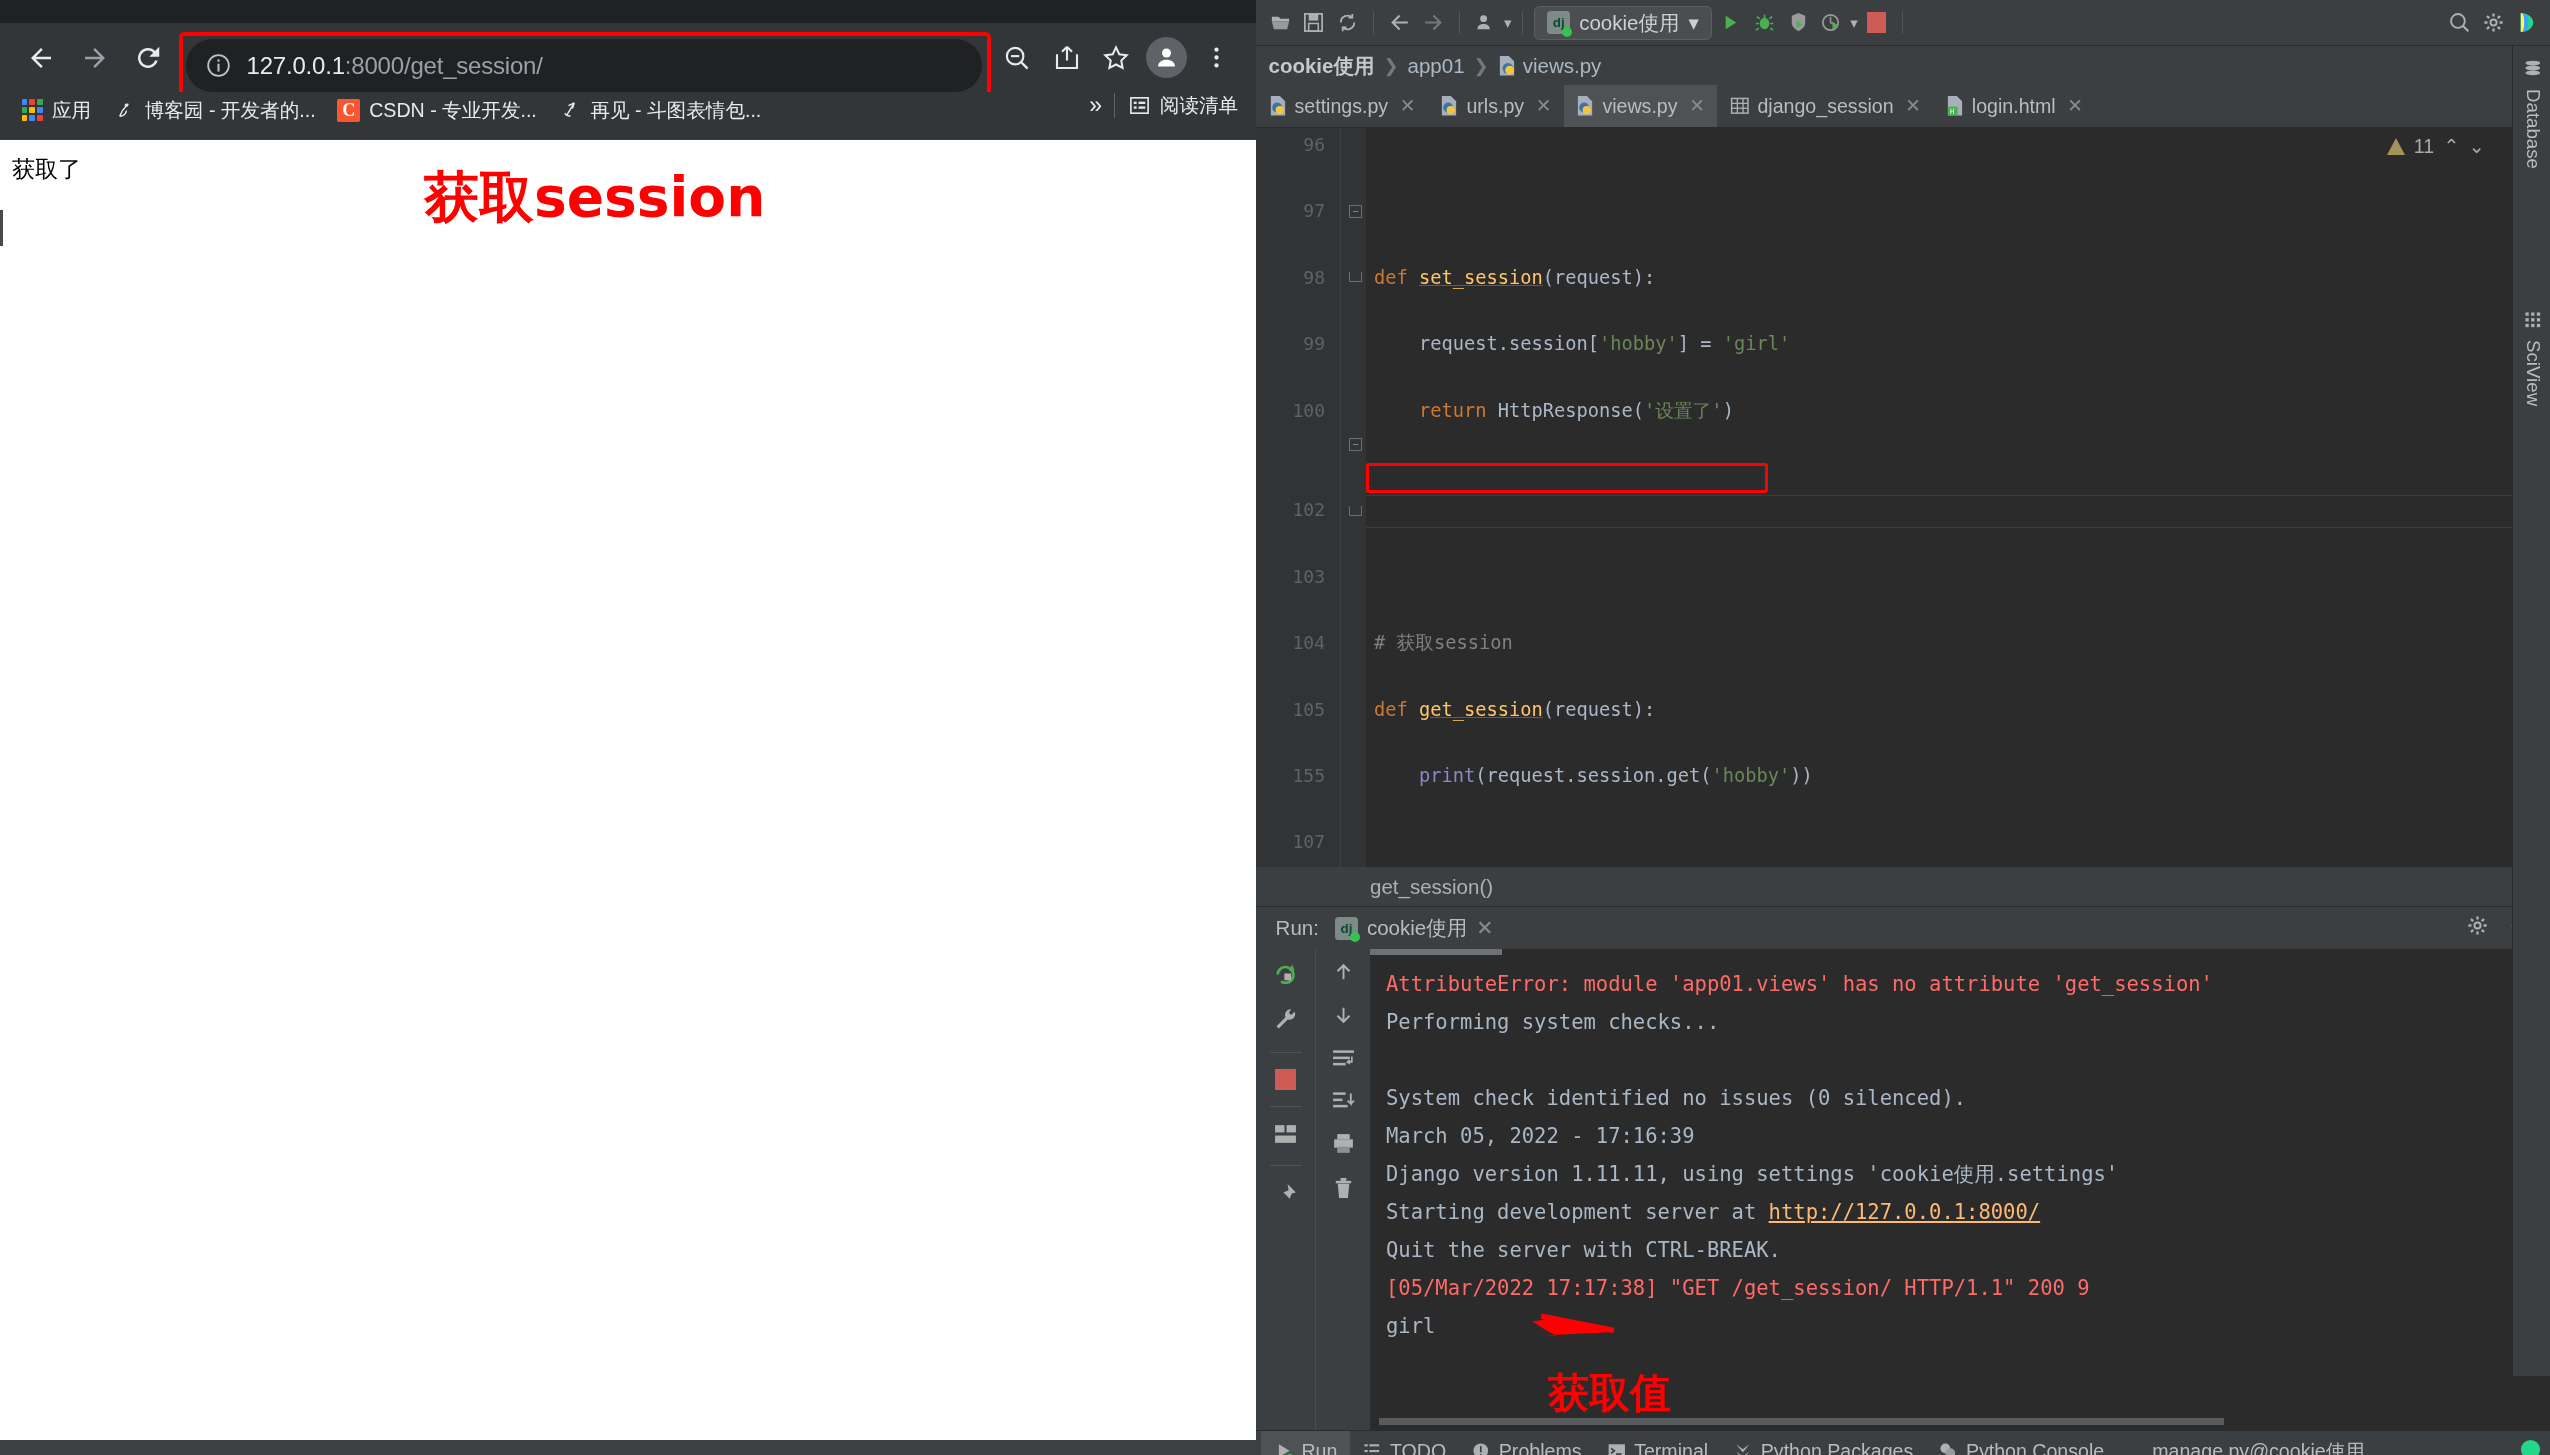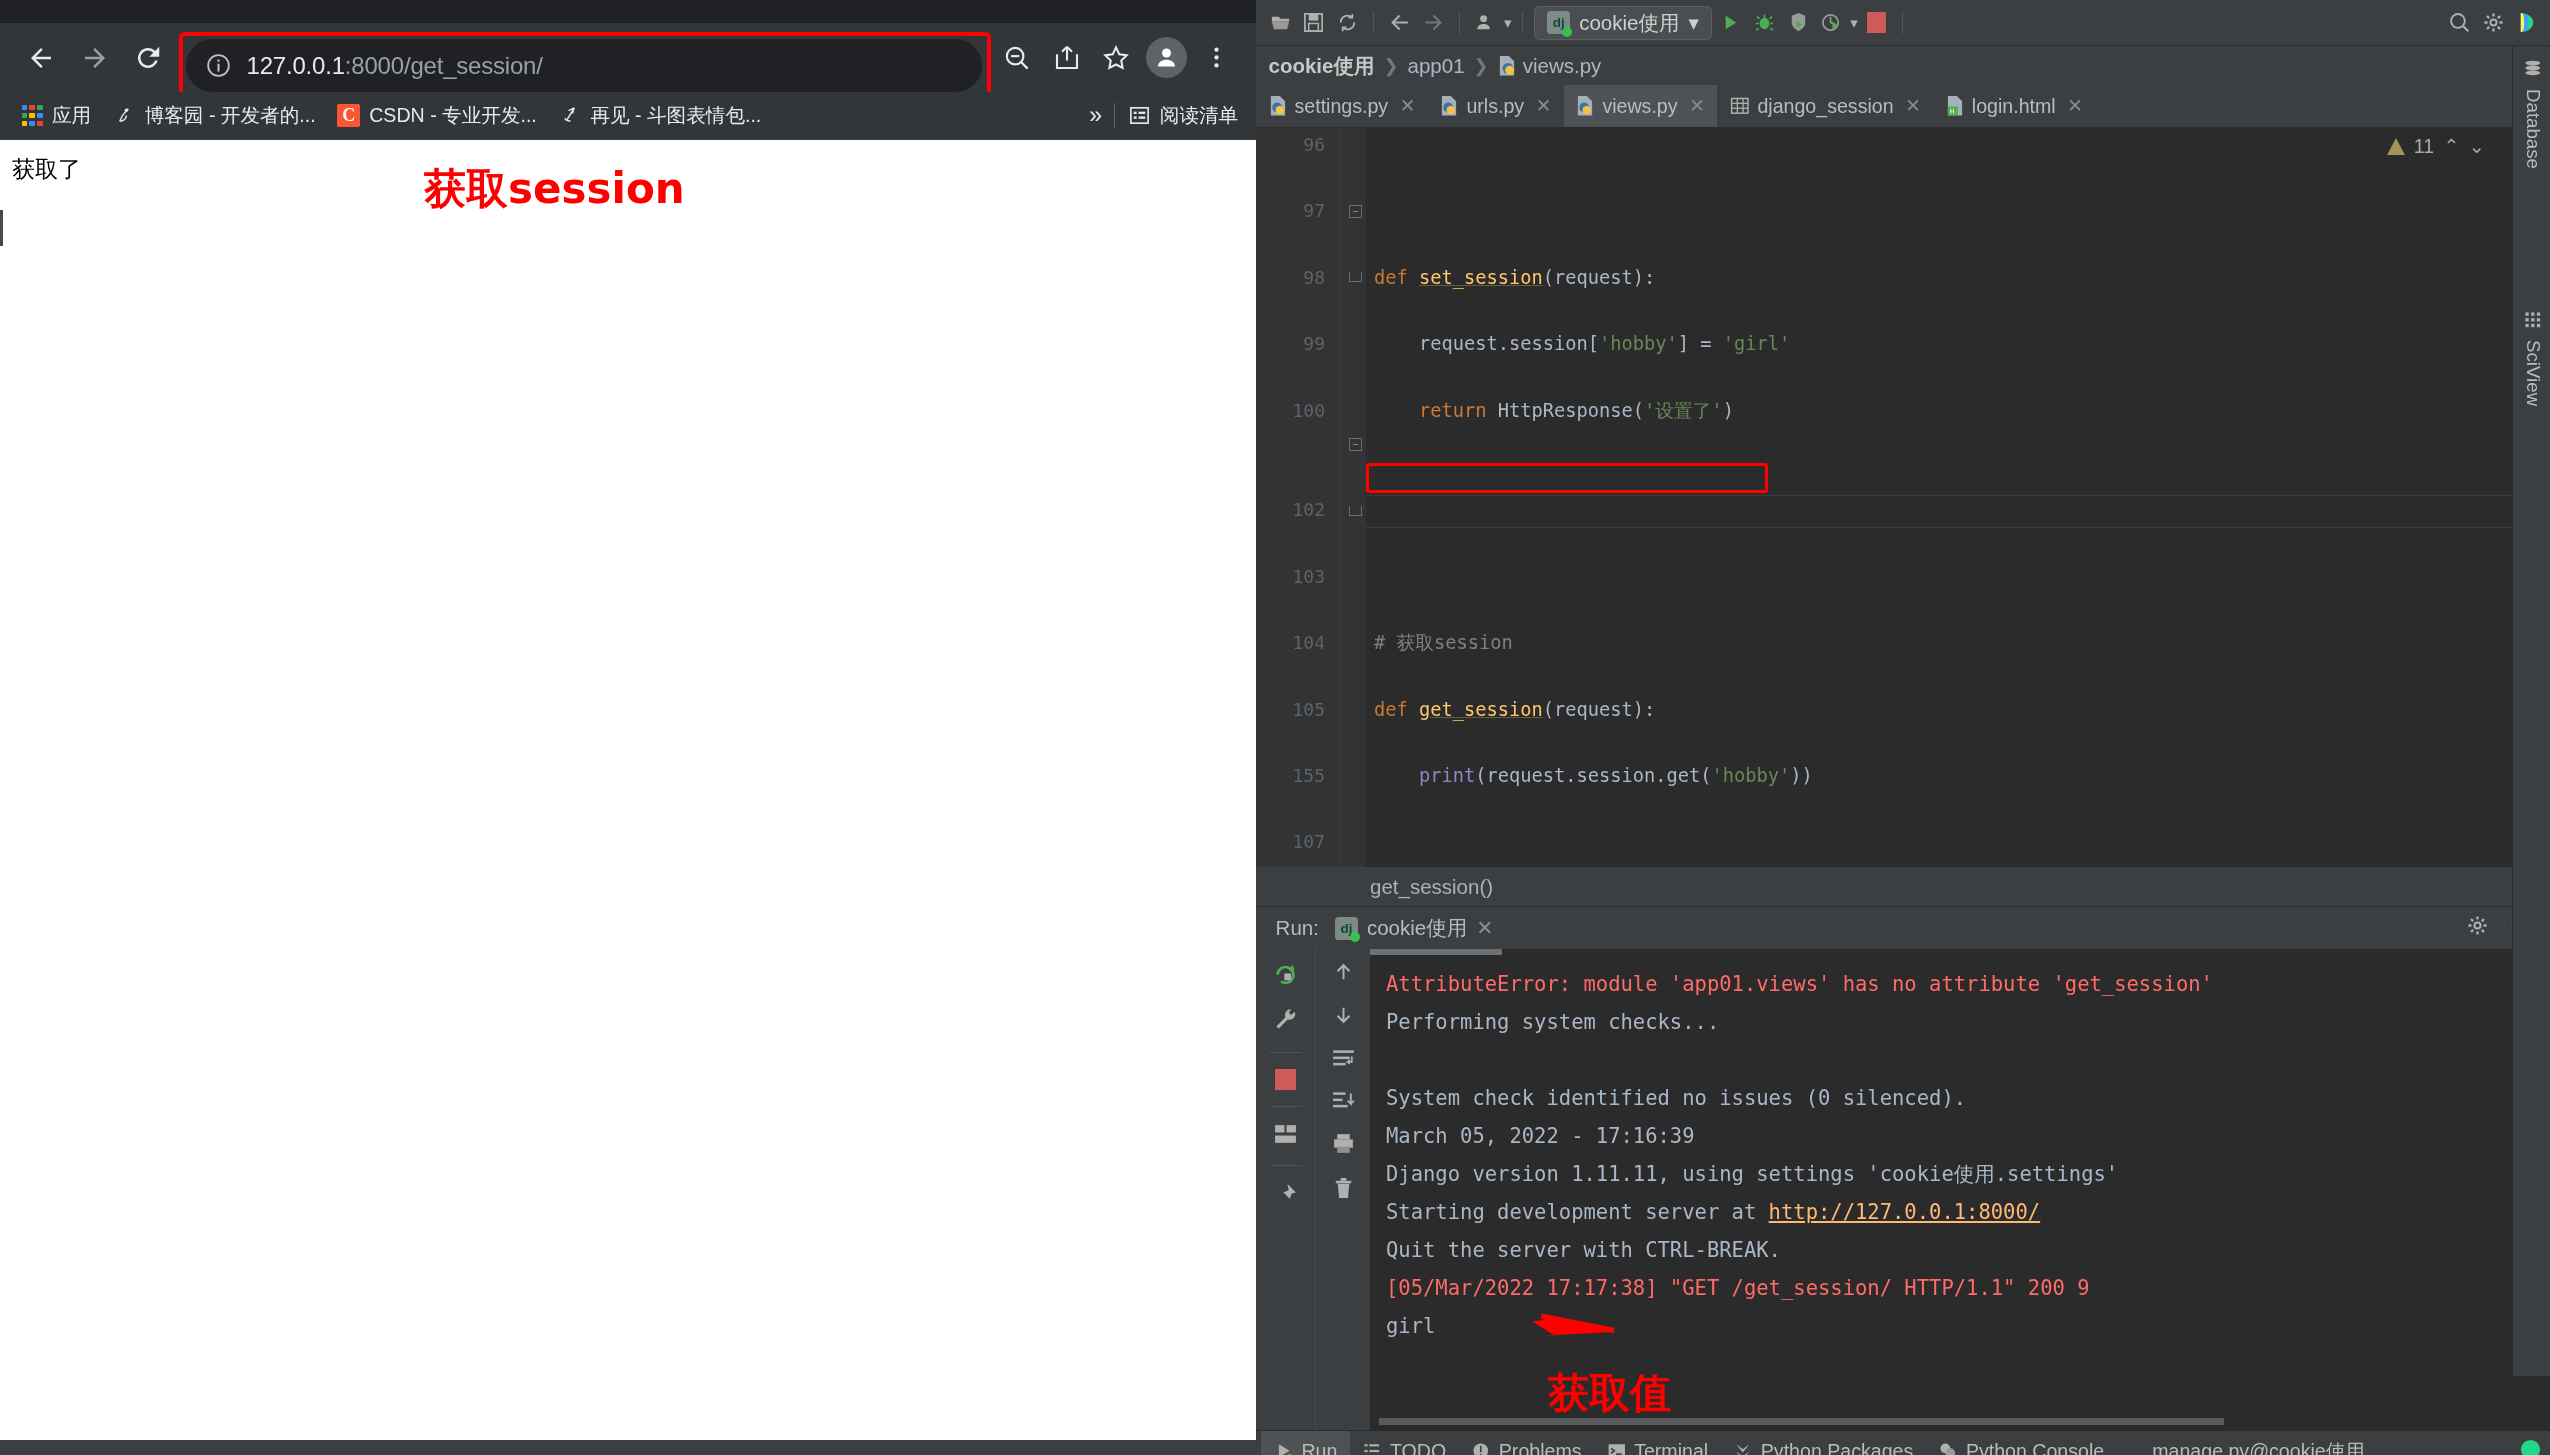--- a/index.html
+++ b/index.html
@@ -53,21 +53,21 @@
   .omni-actions { display: flex; align-items: center; gap: 1.8px; }
   .chrome-icon {
     width: 48px; height: 48px; display: flex; align-items: center;
     justify-content: center; flex: 0 0 auto;
   }
   .avatar-circle {
     width: 41px; height: 41px; border-radius: 50%; background: #5f6368;
     display: flex; align-items: center; justify-content: center;
   }
   .bookmarks {
-    height: 48px; background: #323639; display: flex; align-items: center;
+    height: 48px; background: #323639; display: flex; align-items: flex-start;
     padding: 0 12.5px; gap: 3.6px; border-bottom: 0.9px solid #3c4043;
     position: relative;
   }
   .bm {
     display: flex; align-items: center; gap: 9px; padding: 4.5px 9px;
     border-radius: 4.5px; white-space: nowrap;
   }
   .bm-label { font-size: 19.6px; color: #e8eaed; }
   .apps-grid { display: grid; grid-template-columns: repeat(3, 5.3px);
     grid-gap: 2.7px; width: 21.4px; }
@@ -83,21 +83,21 @@
 
   .page-body { position: absolute; left: 0; top: 141px;
     width: 1256px; bottom: 0; background: #fff; }
   .page-text {
     position: absolute; left: 12px; top: 12.5px;
     font-size: 23px; color: #000;
     font-family: "DejaVu Sans", sans-serif;
   }
   .annot-session {
     position: absolute; left: 424px; top: 19.6px;
-    font-size: 42px; color: #ff0000; font-weight: 600;
+    font-size: 55px; color: #ff0000; font-weight: 600;
     font-family: "DejaVu Sans", sans-serif;
   }
   .page-caret {
     position: absolute; left: 0; top: 69px; width: 2.7px; height: 36px;
     background: #4a4a4a;
   }
   .browser-bottom-bar {
     position: absolute; left: 0; bottom: 0; width: 1256px; height: 16px;
     background: #3c4043;
   }

